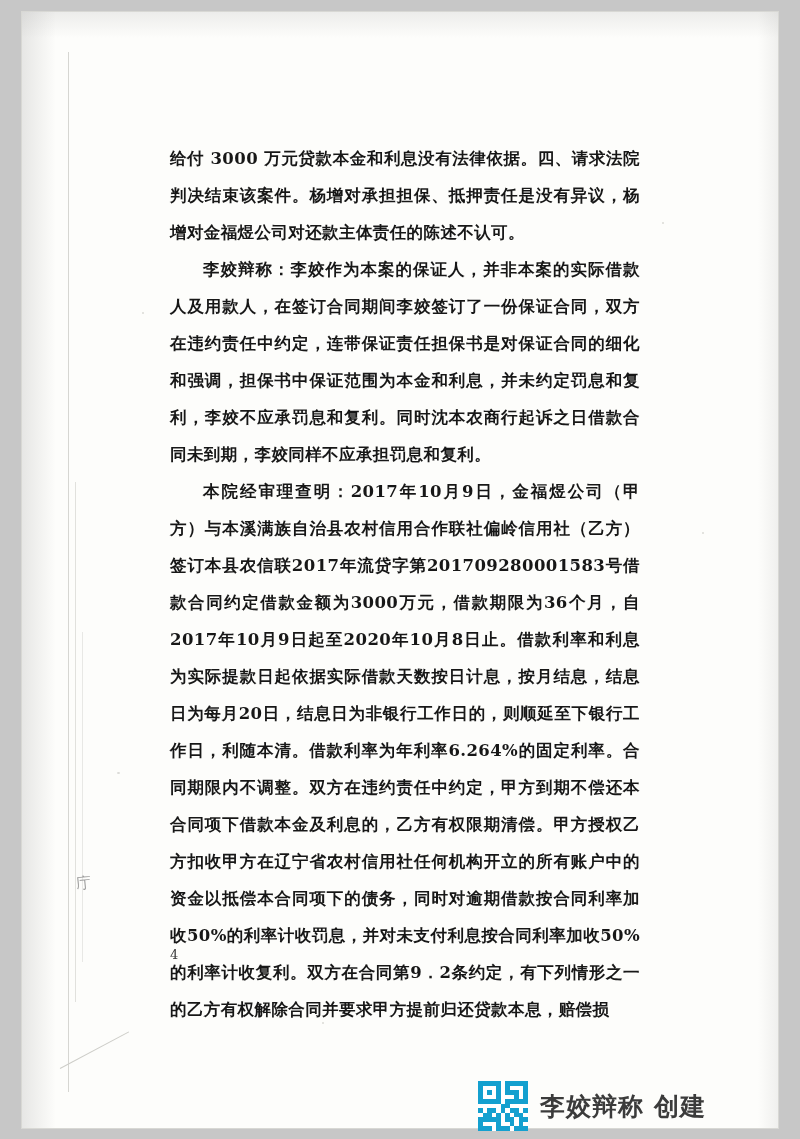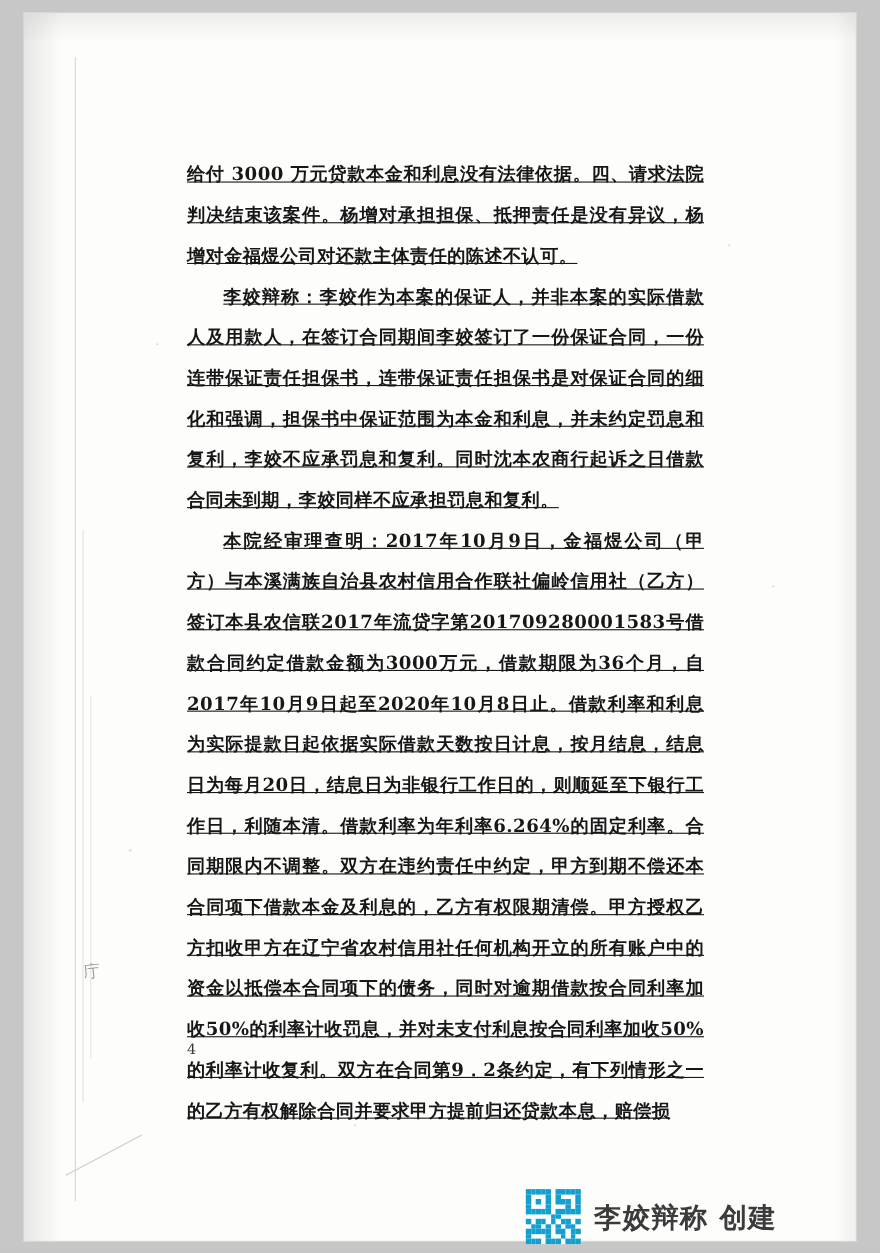--- a/index.html
+++ b/index.html
@@ -70,21 +70,20 @@
     font-size: 16.5px;
     line-height: 37px;
     color: #171717;
     letter-spacing: 0.4px;
     text-align: justify;
     text-justify: inter-character;
   }
   #body-text p {
     margin: 0;
     font-weight: 700;
-    text-decoration: underline;
   }
   #body-text p.indent { text-indent: 2em; }
 
   
   #page-number {
     position: absolute;
     left: 148px;
     top: 935px;
     font-family: "DejaVu Serif", serif;
     font-size: 13px;
@@ -161,21 +160,21 @@
     <div class="speckle" style="left:120px; top:300px; width:2px; height:2px;"></div>
     <div class="speckle" style="left:680px; top:520px; width:2px; height:2px;"></div>
     <div class="speckle" style="left:95px; top:760px; width:3px; height:2px;"></div>
     <div class="speckle" style="left:640px; top:210px; width:2px; height:2px;"></div>
     <div class="speckle" style="left:300px; top:1010px; width:2px; height:2px;"></div>
 
     <div id="margin-mark">庁</div>
 
     <div id="body-text">
       <p>给付 3000 万元贷款本金和利息没有法律依据。四、请求法院判决结束该案件。杨增对承担担保、抵押责任是没有异议，杨增对金福煜公司对还款主体责任的陈述不认可。</p>
-      <p class="indent">李姣辩称：李姣作为本案的保证人，并非本案的实际借款人及用款人，在签订合同期间李姣签订了一份保证合同，一份连带保证责任担保书，连带保证责任担保书是对保证合同的细化和强调，担保书中保证范围为本金和利息，并未约定罚息和复利，李姣不应承罚息和复利。同时沈本农商行起诉之日借款合同未到期，李姣同样不应承担罚息和复利。</p>
+      <p class="indent">李姣辩称：李姣作为本案的保证人，并非本案的实际借款人及用款人，在签订合同期间李姣签订了一份保证合同，双方在违约责任中约定，连带保证责任担保书是对保证合同的细化和强调，担保书中保证范围为本金和利息，并未约定罚息和复利，李姣不应承罚息和复利。同时沈本农商行起诉之日借款合同未到期，李姣同样不应承担罚息和复利。</p>
       <p class="indent">本院经审理查明：2017年10月9日，金福煜公司（甲方）与本溪满族自治县农村信用合作联社偏岭信用社（乙方）签订本县农信联2017年流贷字第201709280001583号借款合同约定借款金额为3000万元，借款期限为36个月，自2017年10月9日起至2020年10月8日止。借款利率和利息为实际提款日起依据实际借款天数按日计息，按月结息，结息日为每月20日，结息日为非银行工作日的，则顺延至下银行工作日，利随本清。借款利率为年利率6.264%的固定利率。合同期限内不调整。双方在违约责任中约定，甲方到期不偿还本合同项下借款本金及利息的，乙方有权限期清偿。甲方授权乙方扣收甲方在辽宁省农村信用社任何机构开立的所有账户中的资金以抵偿本合同项下的债务，同时对逾期借款按合同利率加收50%的利率计收罚息，并对未支付利息按合同利率加收50%的利率计收复利。双方在合同第9．2条约定，有下列情形之一的乙方有权解除合同并要求甲方提前归还贷款本息，赔偿损</p>
     </div>
 
     <div id="page-number">4</div>
 
     <div id="watermark">
       <div id="qr">
           <i class="on" style="background: rgb(20, 160, 207);"></i>
           <i class="on" style="background: rgb(20, 160, 207);"></i>
           <i class="on" style="background: rgb(20, 160, 207);"></i>

